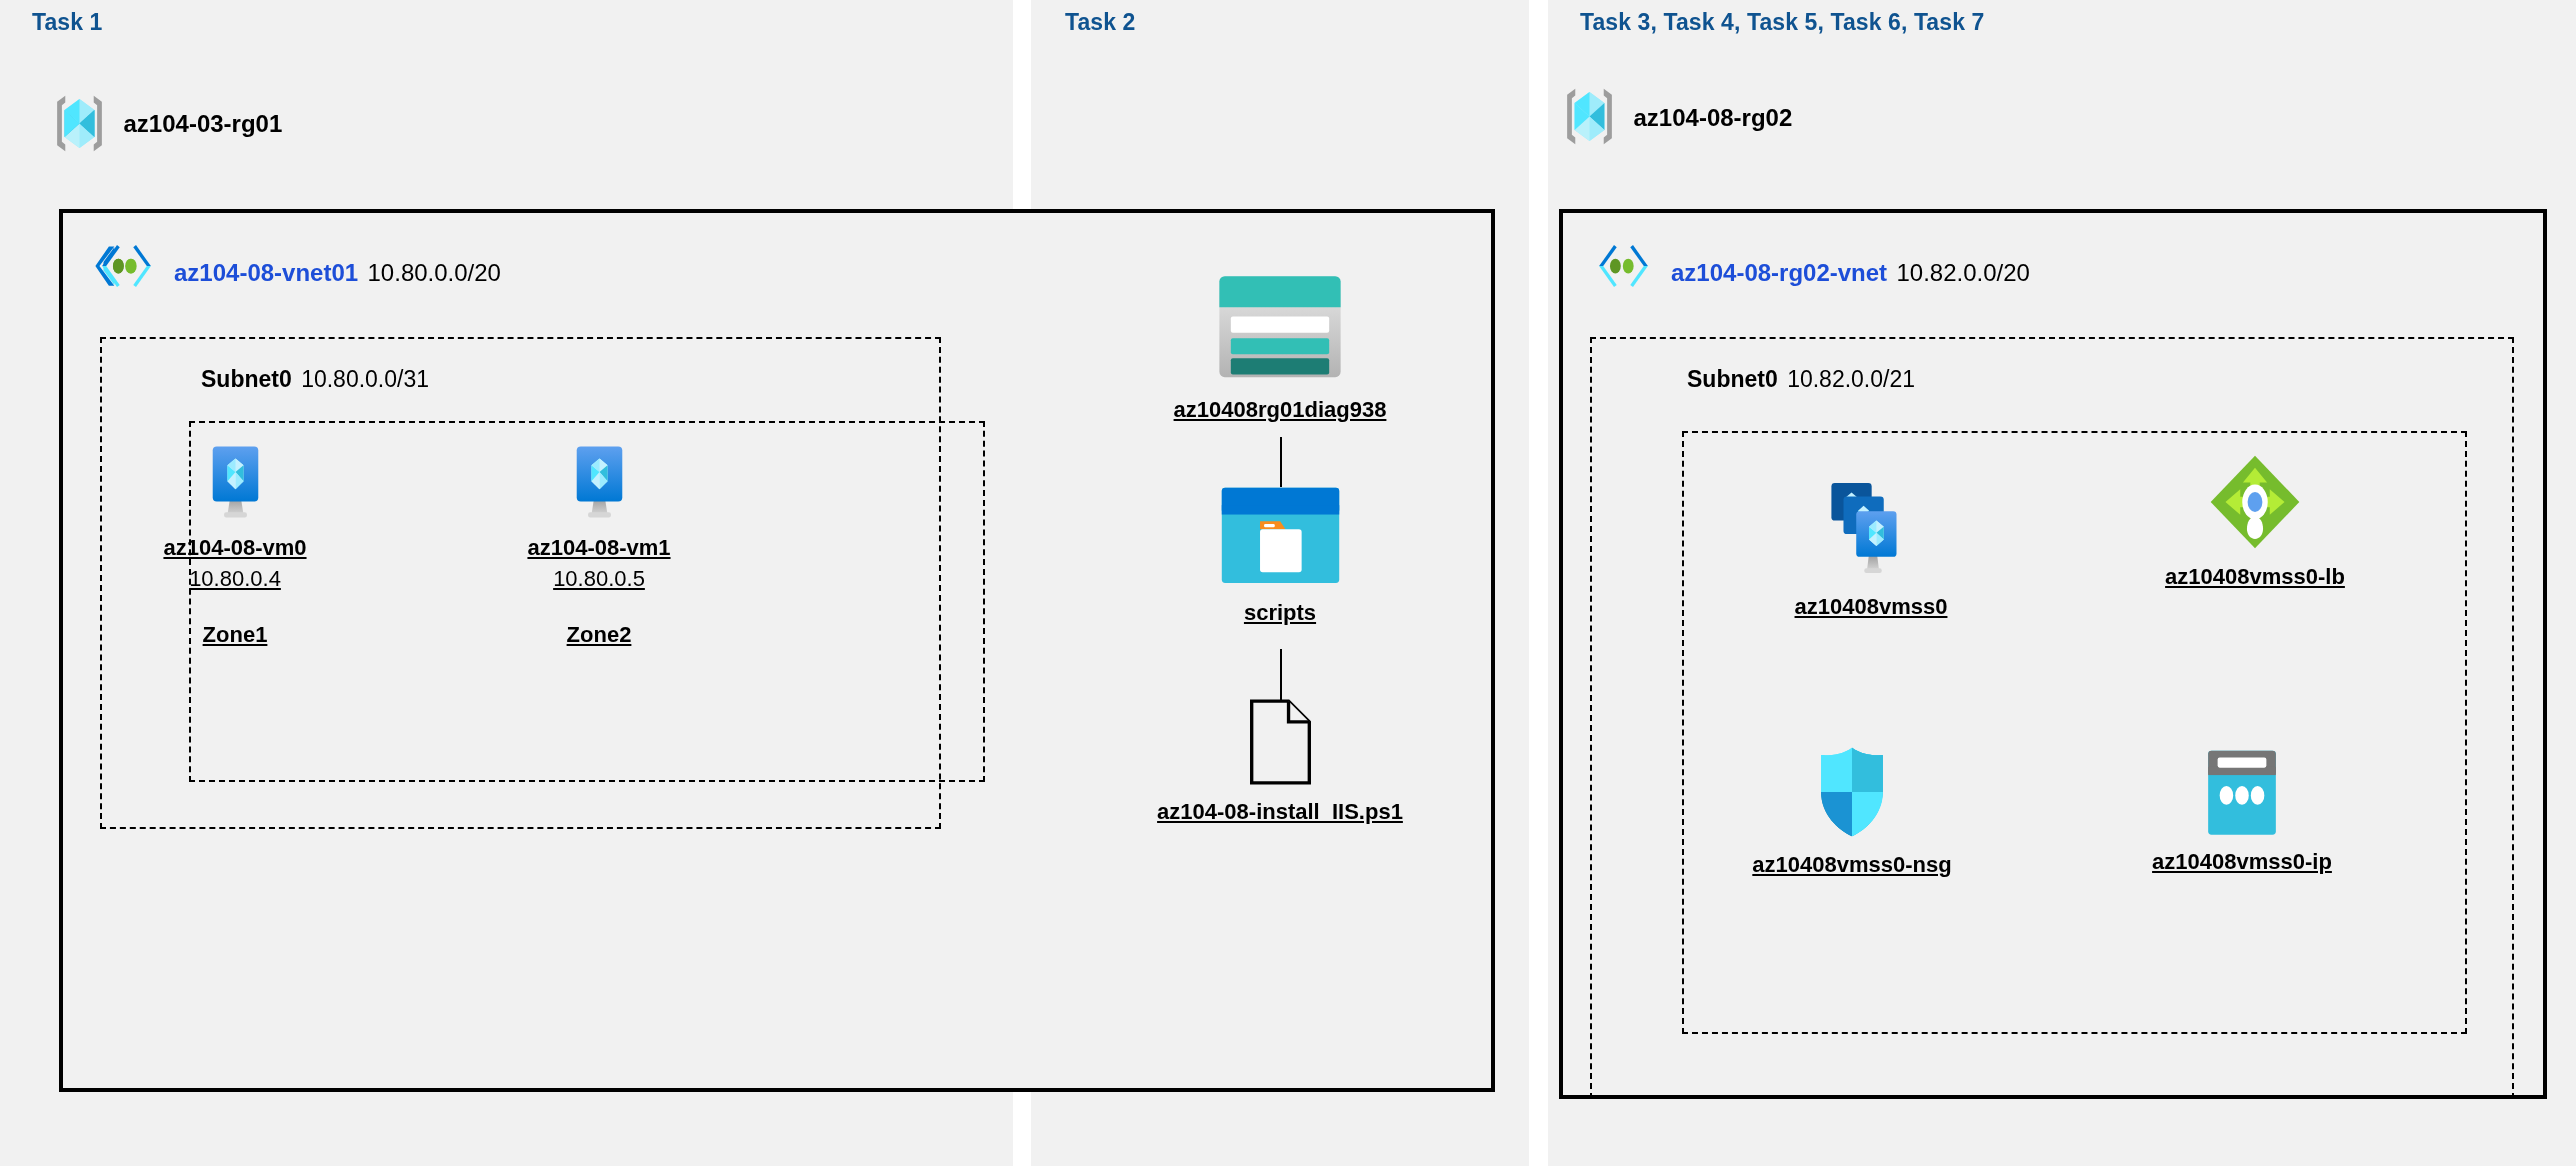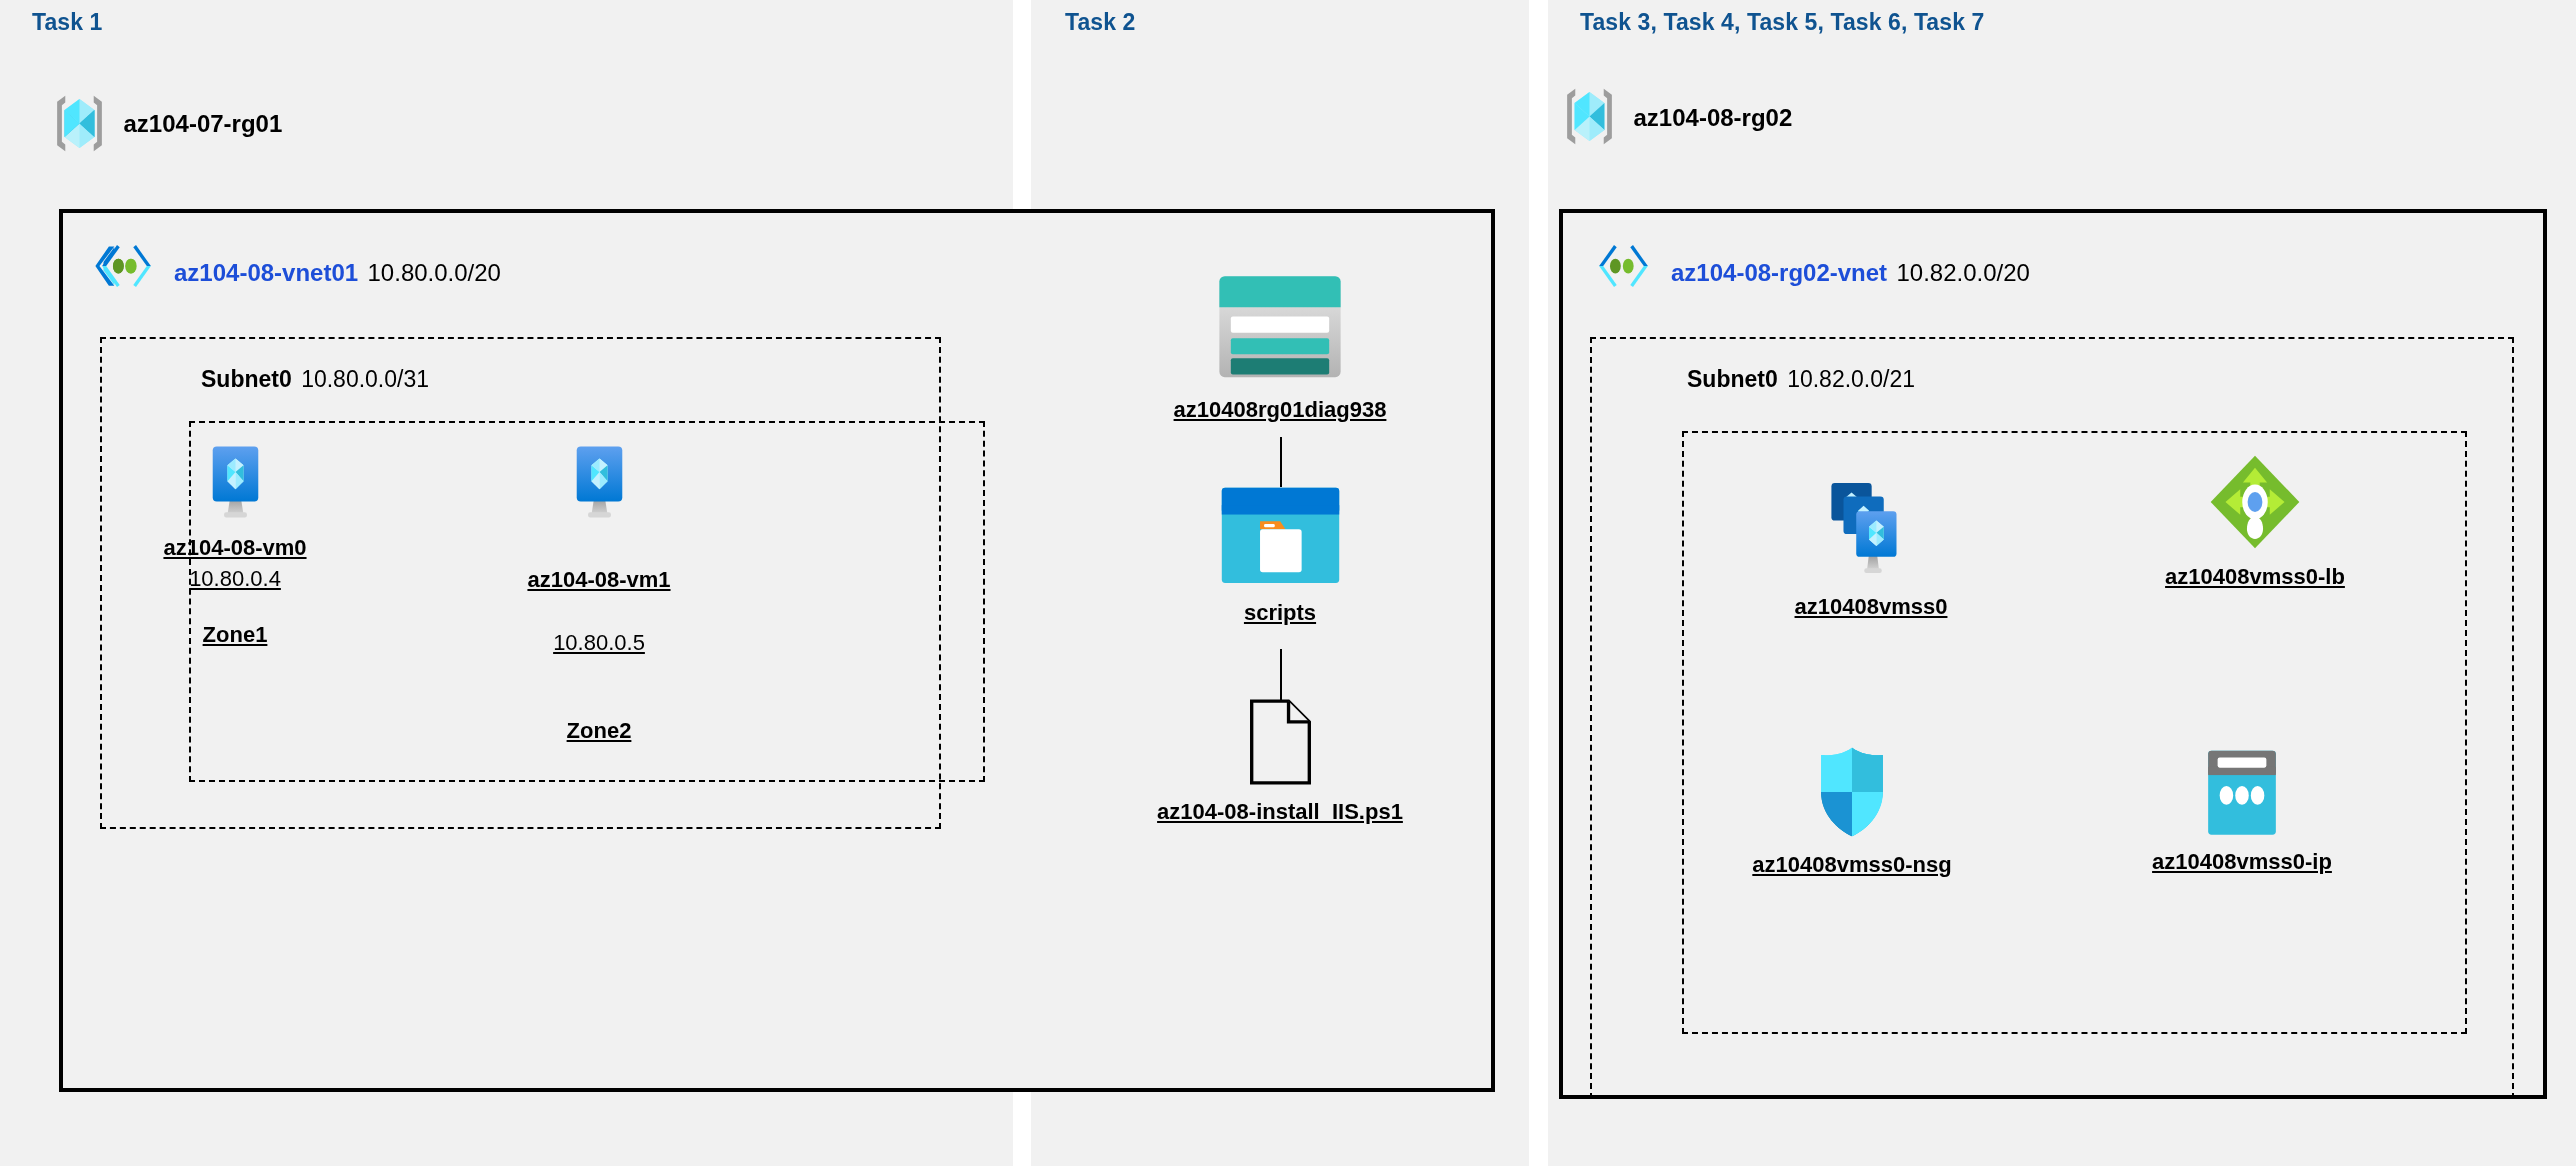--- a/index.html
+++ b/index.html
@@ -56,21 +56,21 @@
       <path d="M39 9 L61 25 L39 45 Z" fill="#9fecfb"></path>
       <path d="M39 45 L61 25 L61 65 Z" fill="#32bedd"></path>
       <path d="M39 45 L61 65 L39 81 Z" fill="#9fecfb"></path>
       <path d="M39 45 L39 81 L17 65 Z" fill="#b9f1fb"></path>
       <path d="M17 25 L39 45 L17 65 Z" fill="#32bedd"></path>
       <path d="M17 25 L39 9 L39 45 Z" fill="#50e6ff"></path>
       <path d="M39 45 L61 25 L61 65 Z" fill="#32bedd"></path>
       <path d="M39 45 L17 25 L17 65 Z" fill="#50e6ff"></path>
     </svg>
   </span>
-  <span class="rg-name">az104-07-rg01</span>
+  <span class="rg-name">az104-03-rg01</span>
 </div>
 
 <div class="vnet-box" style="left:59px;top:209px;width:1436px;height:883px;"></div>
 
 <div class="vnet-head" style="left:94px;top:243px;">
   <span>
     <svg width="65" height="57" viewBox="0 0 96 84">
       <path d="M30 6 L14 28 L14 34 L30 14 Z" fill="#0078d4"></path>
       <path d="M14 34 L14 40 L30 62 L30 54 Z" fill="#50e6ff"></path>
       <path d="M12 6 L12 14 L26 34 L12 54 L12 62 L6 62 L6 6 Z" fill="none"></path>
@@ -132,21 +132,21 @@
       <path d="M50 44 L50 70 L38 58 Z" fill="#c3f1ff"></path>
       <path d="M38 34 L50 44 L38 58 Z" fill="#50e6ff"></path>
       <path d="M38 34 L50 24 L50 44 Z" fill="#9cebff"></path>
     </svg>
   </span>
   <span class="node-label">az104-08-vm0</span>
   <span class="node-sub">10.80.0.4</span>
   <span class="node-zone">Zone1</span>
 </div>
 
-<div class="node" style="left:464px;top:442px;width:270px;gap:32px;">
+<div class="node" style="left:464px;top:442px;width:270px;">
   <span>
     <svg width="67" height="80" viewBox="0 0 100 118">
       <defs>
         <linearGradient id="vmg1" x1="0" y1="0" x2="0" y2="1">
           <stop offset="0" stop-color="#5ea0ef"></stop>
             <stop offset="1" stop-color="#0078d4"></stop>
         </linearGradient>
         <linearGradient id="vmstand1" x1="0" y1="0" x2="0" y2="1">
           <stop offset="0" stop-color="#999"></stop>
             <stop offset="1" stop-color="#d6d6d6"></stop>

